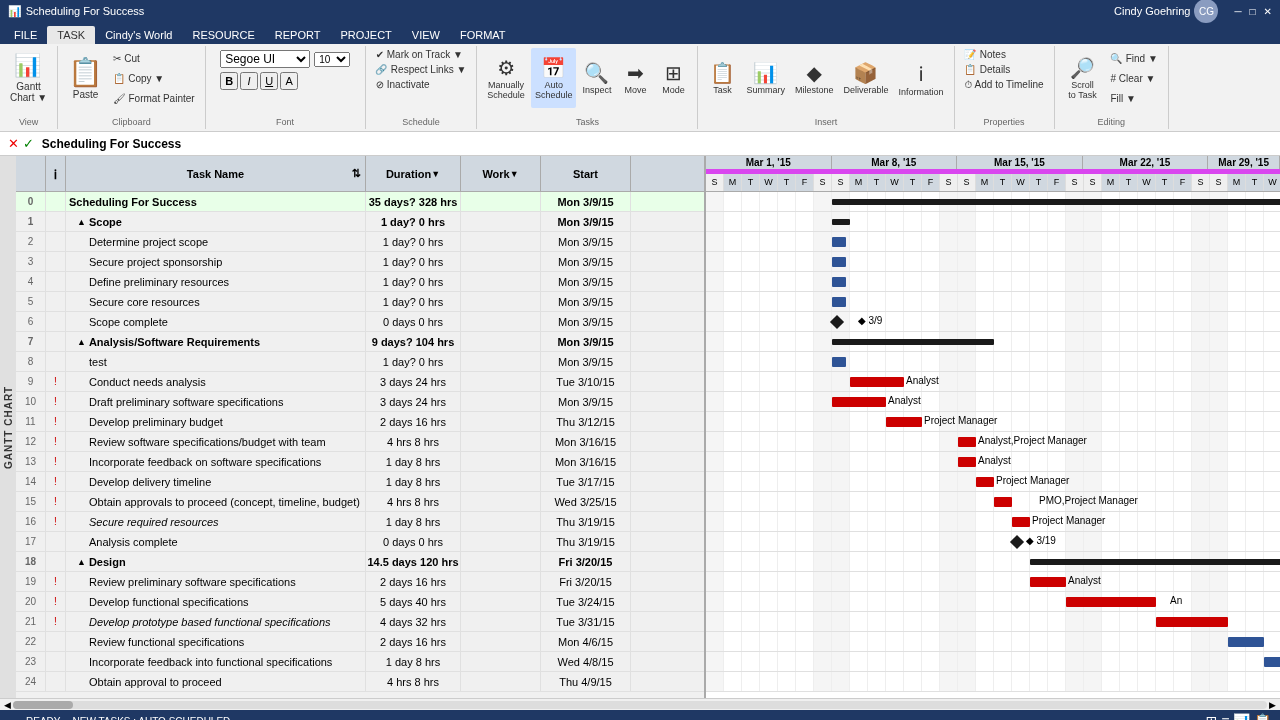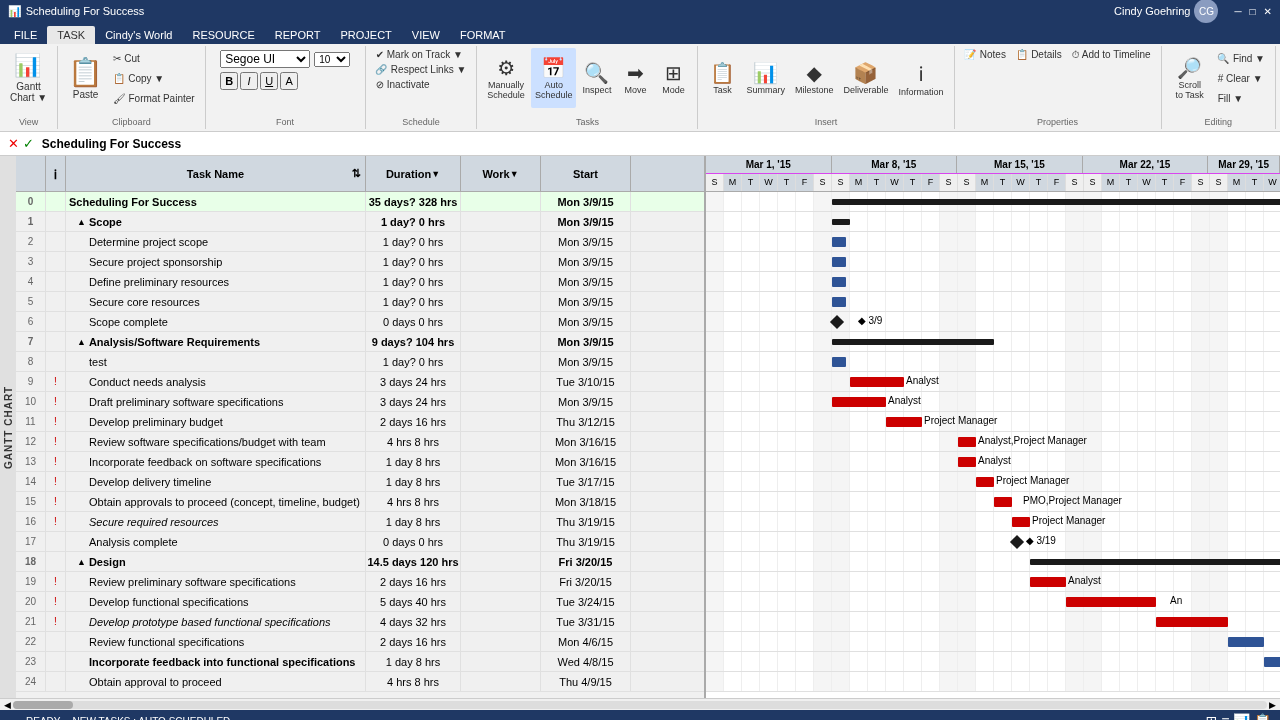--- a/index.html
+++ b/index.html
@@ -200,21 +200,21 @@
     .gantt-headers {
       height: 36px;
       background: #d0d8e0;
       border-bottom: 1px solid #aaa;
       display: flex;
       flex-direction: column;
     }
     .gantt-week-row {
       display: flex;
       height: 18px;
-      border-bottom: 1px solid #d946ef;
+      border-bottom: 5px solid #d946ef;
     }
     .gantt-week {
       border-right: 1px solid #aaa;
       display: flex;
       align-items: center;
       justify-content: center;
       font-size: 10px;
       font-weight: bold;
     }
     .gantt-day-row {
@@ -450,21 +450,21 @@
       </div>
       <div class="ribbon-btn" style="min-width:52px;">
         <span style="font-size:20px;">ℹ</span>
         <span style="font-size:9px;">Information</span>
       </div>
     </div>
     <div class="ribbon-group-label">Insert</div>
   </div>
 
   <div class="ribbon-group">
-    <div class="ribbon-group-content" style="flex-direction:row;">
+    <div class="ribbon-group-content" style="flex-direction:column;">
       <div class="ribbon-btn-small">📝 Notes</div>
       <div class="ribbon-btn-small">📋 Details</div>
       <div class="ribbon-btn-small">⏱ Add to Timeline</div>
     </div>
     <div class="ribbon-group-label">Properties</div>
   </div>
 
   <div class="ribbon-group">
     <div class="ribbon-group-content">
       <div class="ribbon-btn" style="min-width:44px;">
@@ -667,21 +667,21 @@
     <div class="cell cell-start">Tue 3/17/15</div>
   </div>
         <div class="data-row">
     <div class="cell cell-id cell-num">15</div>
     <div class="cell cell-info" style="color:#cc0000;font-size:10px;">!</div>
     <div class="cell cell-name" style="padding-left:23px;font-weight:normal;">
       Obtain approvals to proceed (concept, timeline, budget)
     </div>
     <div class="cell cell-duration">4 hrs 8 hrs</div>
     <div class="cell cell-work"></div>
-    <div class="cell cell-start">Mon 3/18/15</div>
+    <div class="cell cell-start">Wed 3/25/15</div>
   </div>
         <div class="data-row">
     <div class="cell cell-id cell-num">16</div>
     <div class="cell cell-info" style="color:#cc0000;font-size:10px;">!</div>
     <div class="cell cell-name" style="padding-left:23px;font-weight:normal;font-style:italic;">
       Secure required resources
     </div>
     <div class="cell cell-duration">1 day 8 hrs</div>
     <div class="cell cell-work"></div>
     <div class="cell cell-start">Thu 3/19/15</div>
@@ -742,21 +742,21 @@
     <div class="cell cell-name" style="padding-left:23px;font-weight:normal;">
       Review functional specifications
     </div>
     <div class="cell cell-duration">2 days 16 hrs</div>
     <div class="cell cell-work"></div>
     <div class="cell cell-start">Mon 4/6/15</div>
   </div>
         <div class="data-row">
     <div class="cell cell-id cell-num">23</div>
     <div class="cell cell-info" style="color:transparent;font-size:10px;"></div>
-    <div class="cell cell-name" style="padding-left:23px;font-weight:bold;text-align:center;">
+    <div class="cell cell-name" style="padding-left:23px;font-weight:normal;text-align:center;">
       Incorporate feedback into functional specifications
     </div>
     <div class="cell cell-duration">1 day 8 hrs</div>
     <div class="cell cell-work"></div>
     <div class="cell cell-start">Wed 4/8/15</div>
   </div>
         <div class="data-row">
     <div class="cell cell-id cell-num">24</div>
     <div class="cell cell-info" style="color:transparent;font-size:10px;"></div>
     <div class="cell cell-name" style="padding-left:23px;font-weight:normal;">
@@ -1375,21 +1375,21 @@
           <div class="gantt-cell"></div>
           <div class="gantt-cell"></div>
           <div class="gantt-cell"></div>
           <div class="gantt-cell"></div>
           <div class="gantt-cell weekend"></div>
           <div class="gantt-cell weekend"></div>
           <div class="gantt-cell"></div>
           <div class="gantt-cell"></div>
           <div class="gantt-cell"></div>
           <div class="gantt-bar critical" style="left: 288px; width: 18px; background: rgb(204, 0, 0);"></div>
-          <div class="gantt-label" style="left: 292px; padding-left: 25px;">PMO,Project Manager</div>
+          <div class="gantt-label" style="left: 308px; padding-left: 25px;">PMO,Project Manager</div>
         </div>
         <div class="gantt-row">
           <div class="gantt-cell weekend"></div>
           <div class="gantt-cell"></div>
           <div class="gantt-cell"></div>
           <div class="gantt-cell"></div>
           <div class="gantt-cell"></div>
           <div class="gantt-cell"></div>
           <div class="gantt-cell weekend"></div>
           <div class="gantt-cell weekend"></div>

